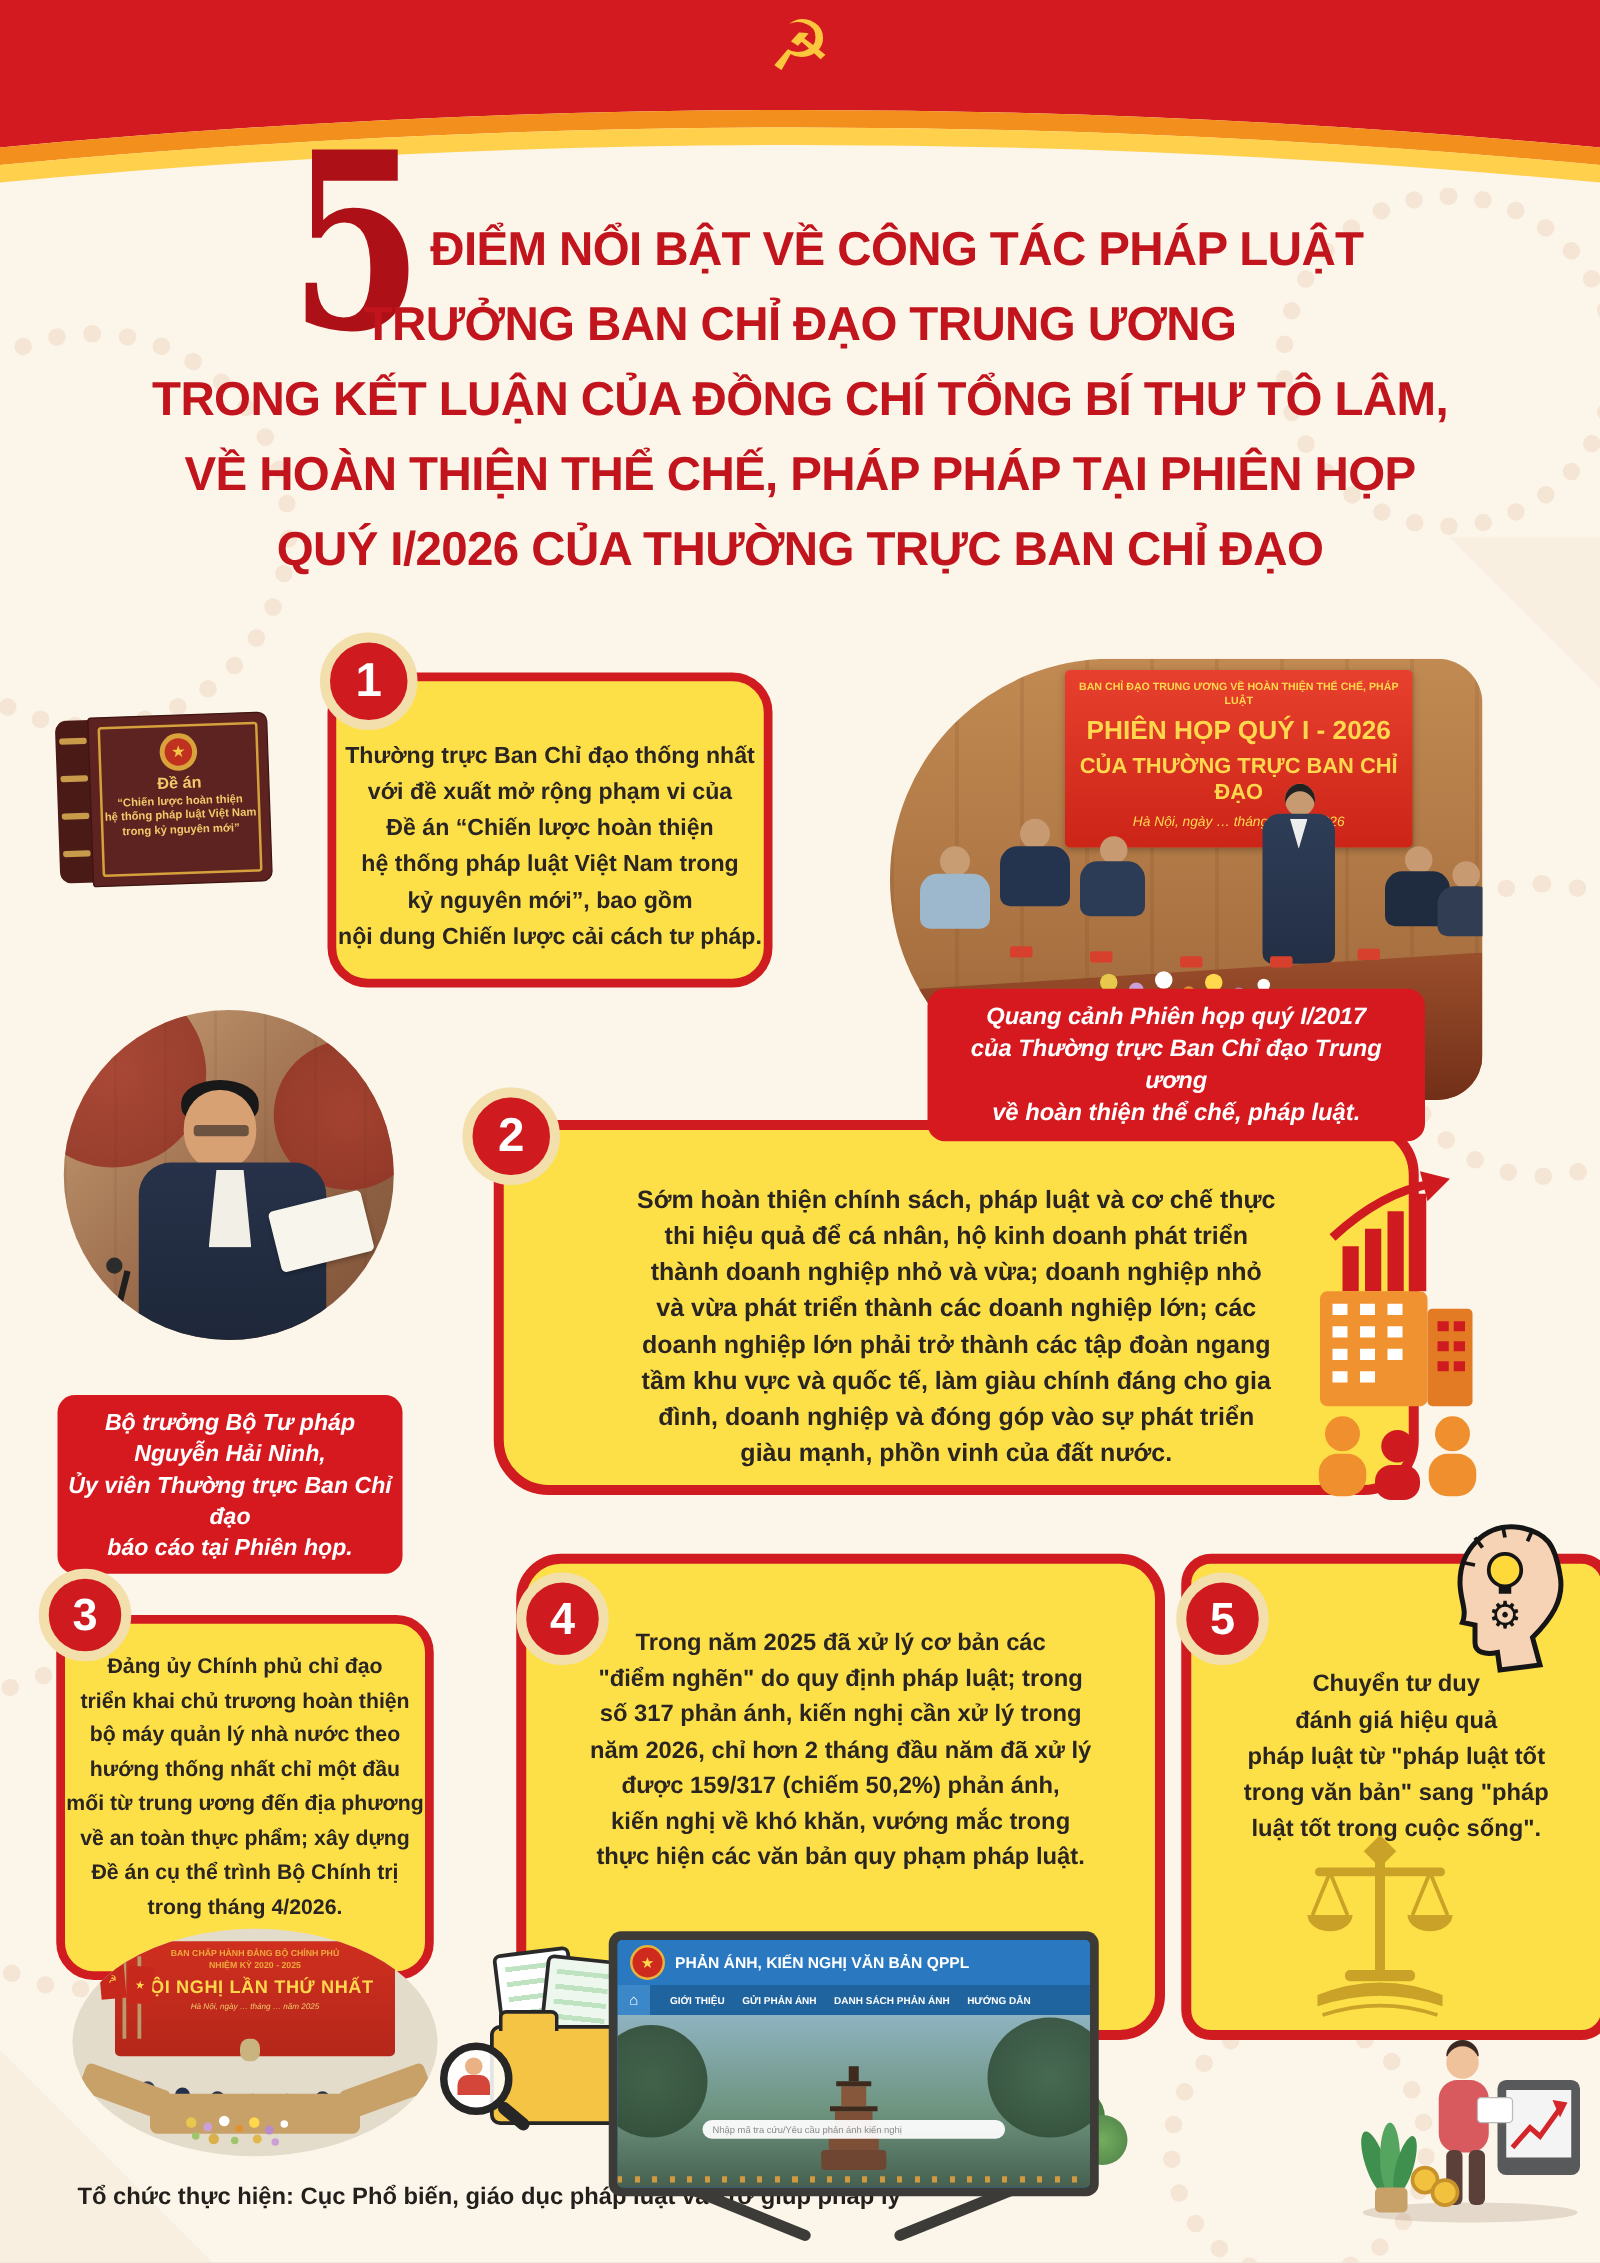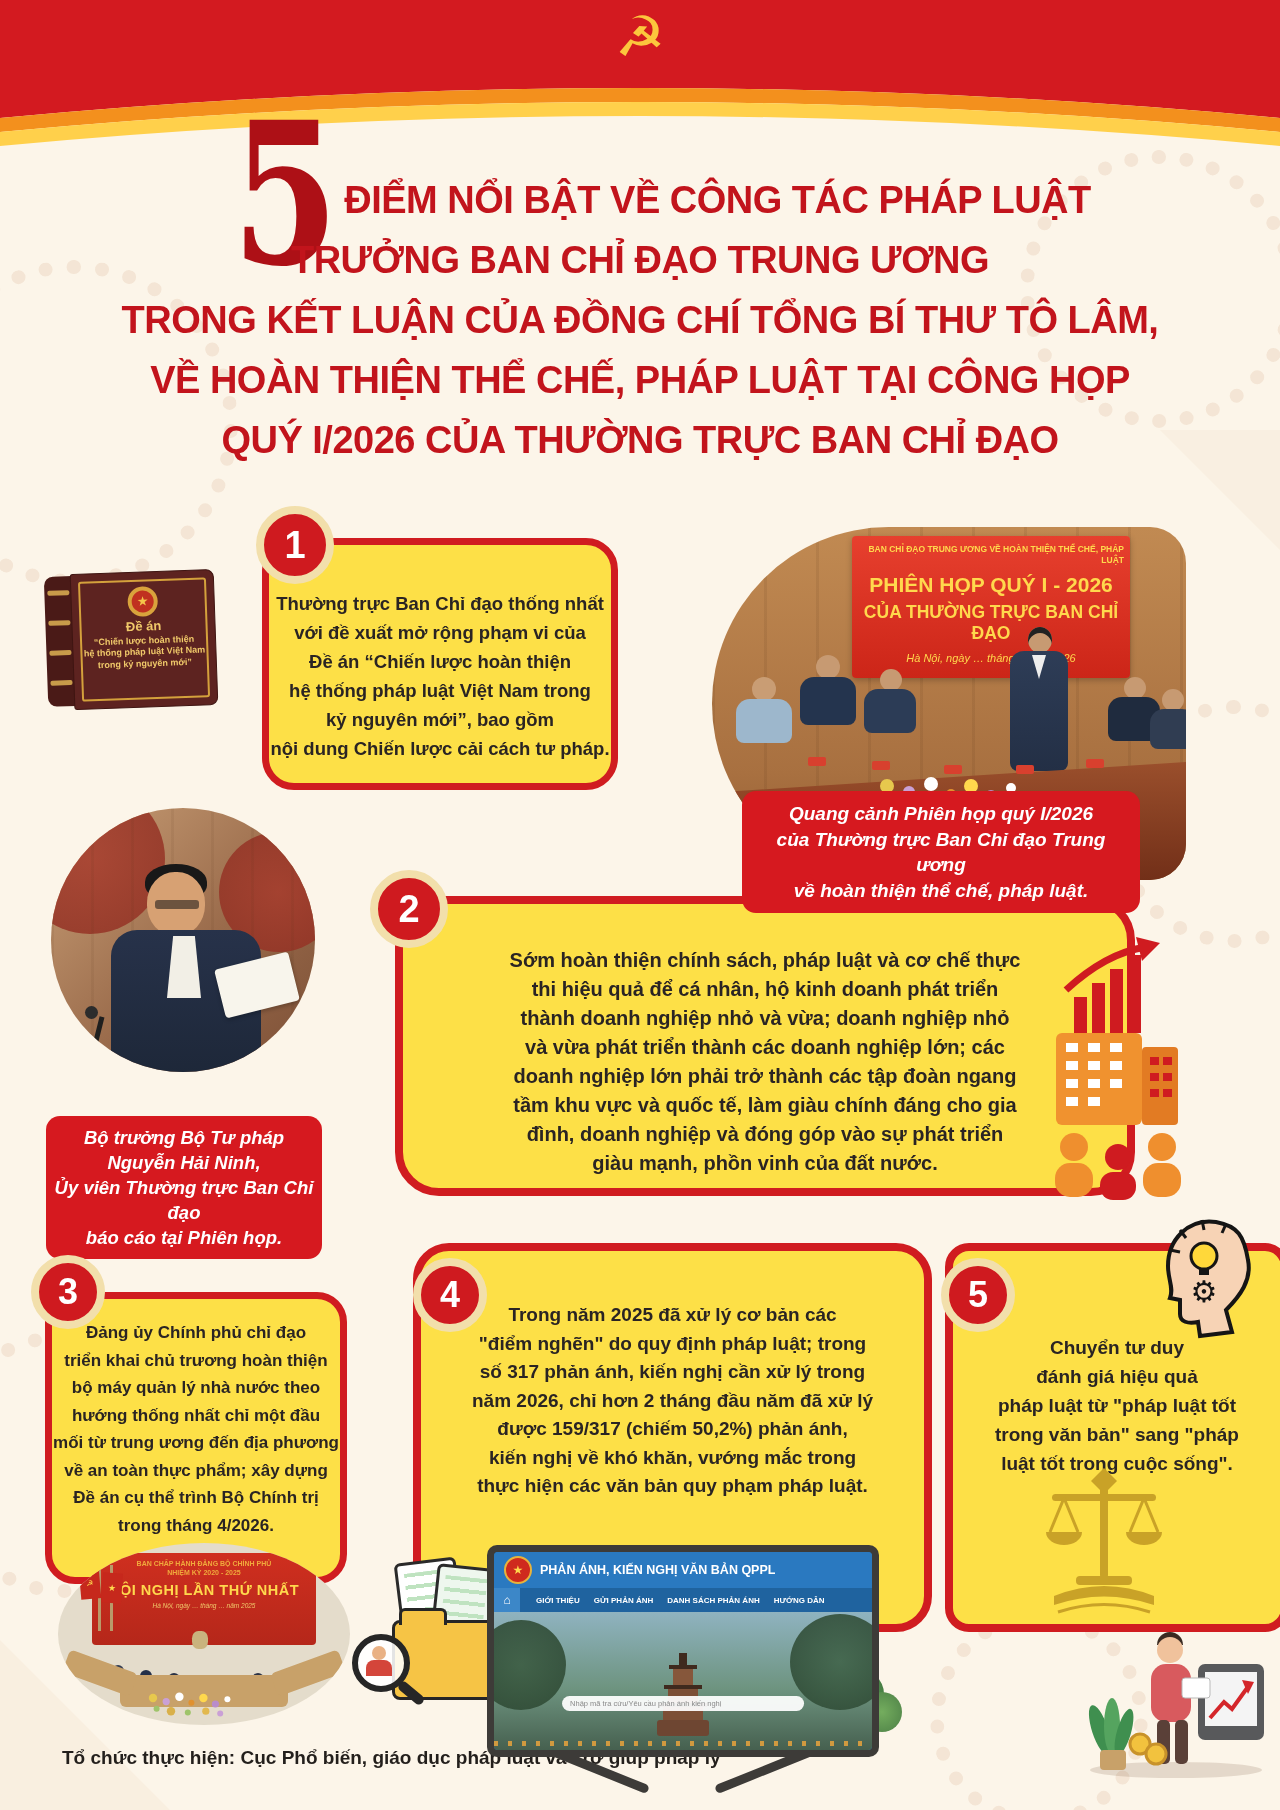--- a/index.html
+++ b/index.html
@@ -136,21 +136,21 @@
     <path d="M0,118 Q640,58 1280,118 L1280,132 Q640,72 0,132 Z" fill="#f3901d"></path>
     <path d="M0,132 Q640,72 1280,132 L1280,146 Q640,86 0,146 Z" fill="#ffd04b"></path>
   </svg>
   <div class="emblem-top">☭</div>
 
   <div class="big-five">5</div>
   <div class="title">
     <div class="l1">ĐIỂM NỔI BẬT VỀ CÔNG TÁC PHÁP LUẬT</div>
     <div>TRƯỞNG BAN CHỈ ĐẠO TRUNG ƯƠNG</div>
     <div>TRONG KẾT LUẬN CỦA ĐỒNG CHÍ TỔNG BÍ THƯ TÔ LÂM,</div>
-    <div>VỀ HOÀN THIỆN THỂ CHẾ, PHÁP LUẬT TẠI CÔNG HỌP</div>
+    <div>VỀ HOÀN THIỆN THỂ CHẾ, PHÁP PHÁP TẠI PHIÊN HỌP</div>
     <div>QUÝ I/2026 CỦA THƯỜNG TRỰC BAN CHỈ ĐẠO</div>
   </div>
 
   <div class="book">
     <div class="spine"></div>
     <div class="band" style="top:16px;"></div>
       <div class="band" style="top:46px;"></div>
     <div class="band" style="top:76px;"></div>
       <div class="band" style="top:106px;"></div>
     <div class="cover">
@@ -173,21 +173,21 @@
 Đề án “Chiến lược hoàn thiện
 hệ thống pháp luật Việt Nam trong
 kỷ nguyên mới”, bao gồm
 nội dung Chiến lược cải cách tư pháp.</div>
   </div>
 
   <div class="photo1">
     <div class="p1wall"></div>
       <div class="p1lines"></div>
     <div class="banner1">
-      <div class="ml" style="font-size:8.5px;line-height:10.5px;text-align:right;">BAN CHỈ ĐẠO TRUNG ƯƠNG VỀ HOÀN THIỆN THỂ CHẾ, PHÁP LUẬT</div>
+      <div class="ml" style="font-size:8.5px;line-height:10.5px;">BAN CHỈ ĐẠO TRUNG ƯƠNG VỀ HOÀN THIỆN THỂ CHẾ, PHÁP LUẬT</div>
       <div class="ml" style="font-size:21px;margin-top:8px;">PHIÊN HỌP QUÝ I - 2026</div>
       <div class="ml" style="font-size:17.5px;margin-top:5px;">CỦA THƯỜNG TRỰC BAN CHỈ ĐẠO</div>
       <div class="ml" style="font-size:11px;margin-top:8px;font-style:italic;font-weight:normal;">Hà Nội, ngày … tháng 3 năm 2026</div>
     </div>
 
     <div>
       <div class="head-c" style="left:40px;top:150px;width:24px;height:24px;background:#c99d74;box-shadow:inset 0 -16px 0 -8px transparent;"></div>
       <div class="suit" style="left:24px;top:172px;width:56px;height:44px;background:#9db7cc;"></div>
       <div class="head-c" style="left:104px;top:128px;width:24px;height:24px;"></div>
       <div class="suit" style="left:88px;top:150px;width:56px;height:48px;background:#24344e;"></div>
@@ -199,21 +199,21 @@
       <div class="head-c" style="left:412px;top:150px;width:22px;height:22px;"></div>
       <div class="suit" style="left:396px;top:170px;width:52px;height:44px;background:#1f2b3e;"></div>
       <div class="head-c" style="left:450px;top:162px;width:22px;height:22px;"></div>
       <div class="suit" style="left:438px;top:182px;width:46px;height:40px;background:#303d52;"></div>
     </div>
     <div class="table1"></div>
     <div class="plates" style="left:96px;top:230px;"></div>
     <div class="flowers1" style="left:168px;top:252px;"></div>
     <div class="flowers1" style="left:268px;top:268px;"></div>
   </div>
-  <div class="cap ml" style="left:742px;top:791px;width:398px;padding:10px 12px;font-size:19px;line-height:25.5px;">Quang cảnh Phiên họp quý I/2026
+  <div class="cap ml" style="left:742px;top:791px;width:398px;padding:10px 12px;font-size:19px;line-height:25.5px;">Quang cảnh Phiên họp quý I/2017
 của Thường trực Ban Chỉ đạo Trung ương
 về hoàn thiện thể chế, pháp luật.</div>
   <div class="badge" style="left:256px;top:506px;width:62px;height:62px;font-size:38px;">1</div>
 
   <div class="cphoto">
     <div class="blob" style="left:-36px;top:-24px;width:150px;height:150px;"></div>
     <div class="blob" style="left:168px;top:24px;width:120px;height:120px;"></div>
     <div class="abs" style="inset:0;background:repeating-linear-gradient(90deg,rgba(80,45,18,.08) 0 3px,transparent 3px 40px);"></div>
     <div>
       <div class="abs" style="left:94px;top:56px;width:62px;height:36px;border-radius:50% 50% 40% 40%;background:#181818;"></div>

